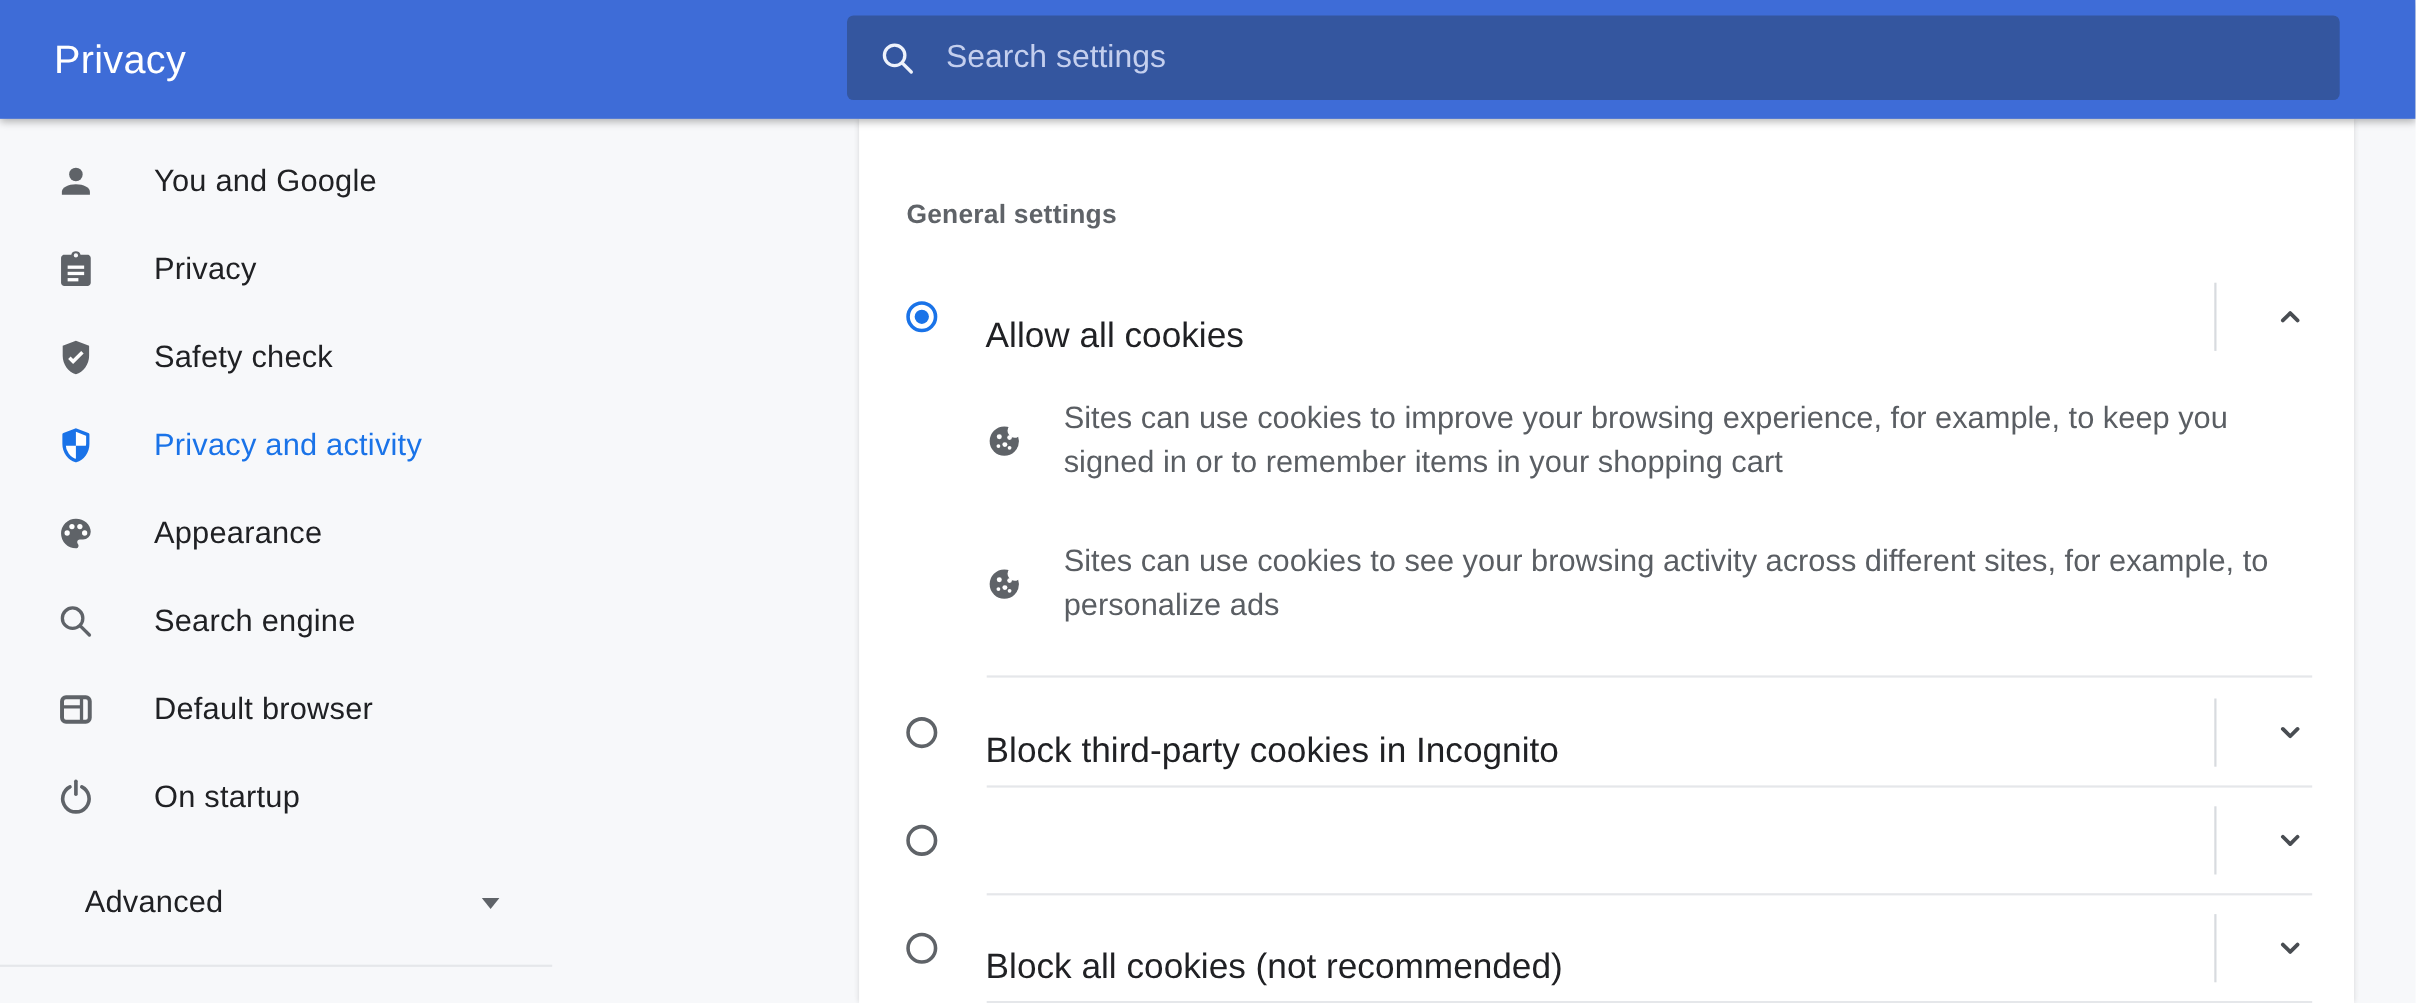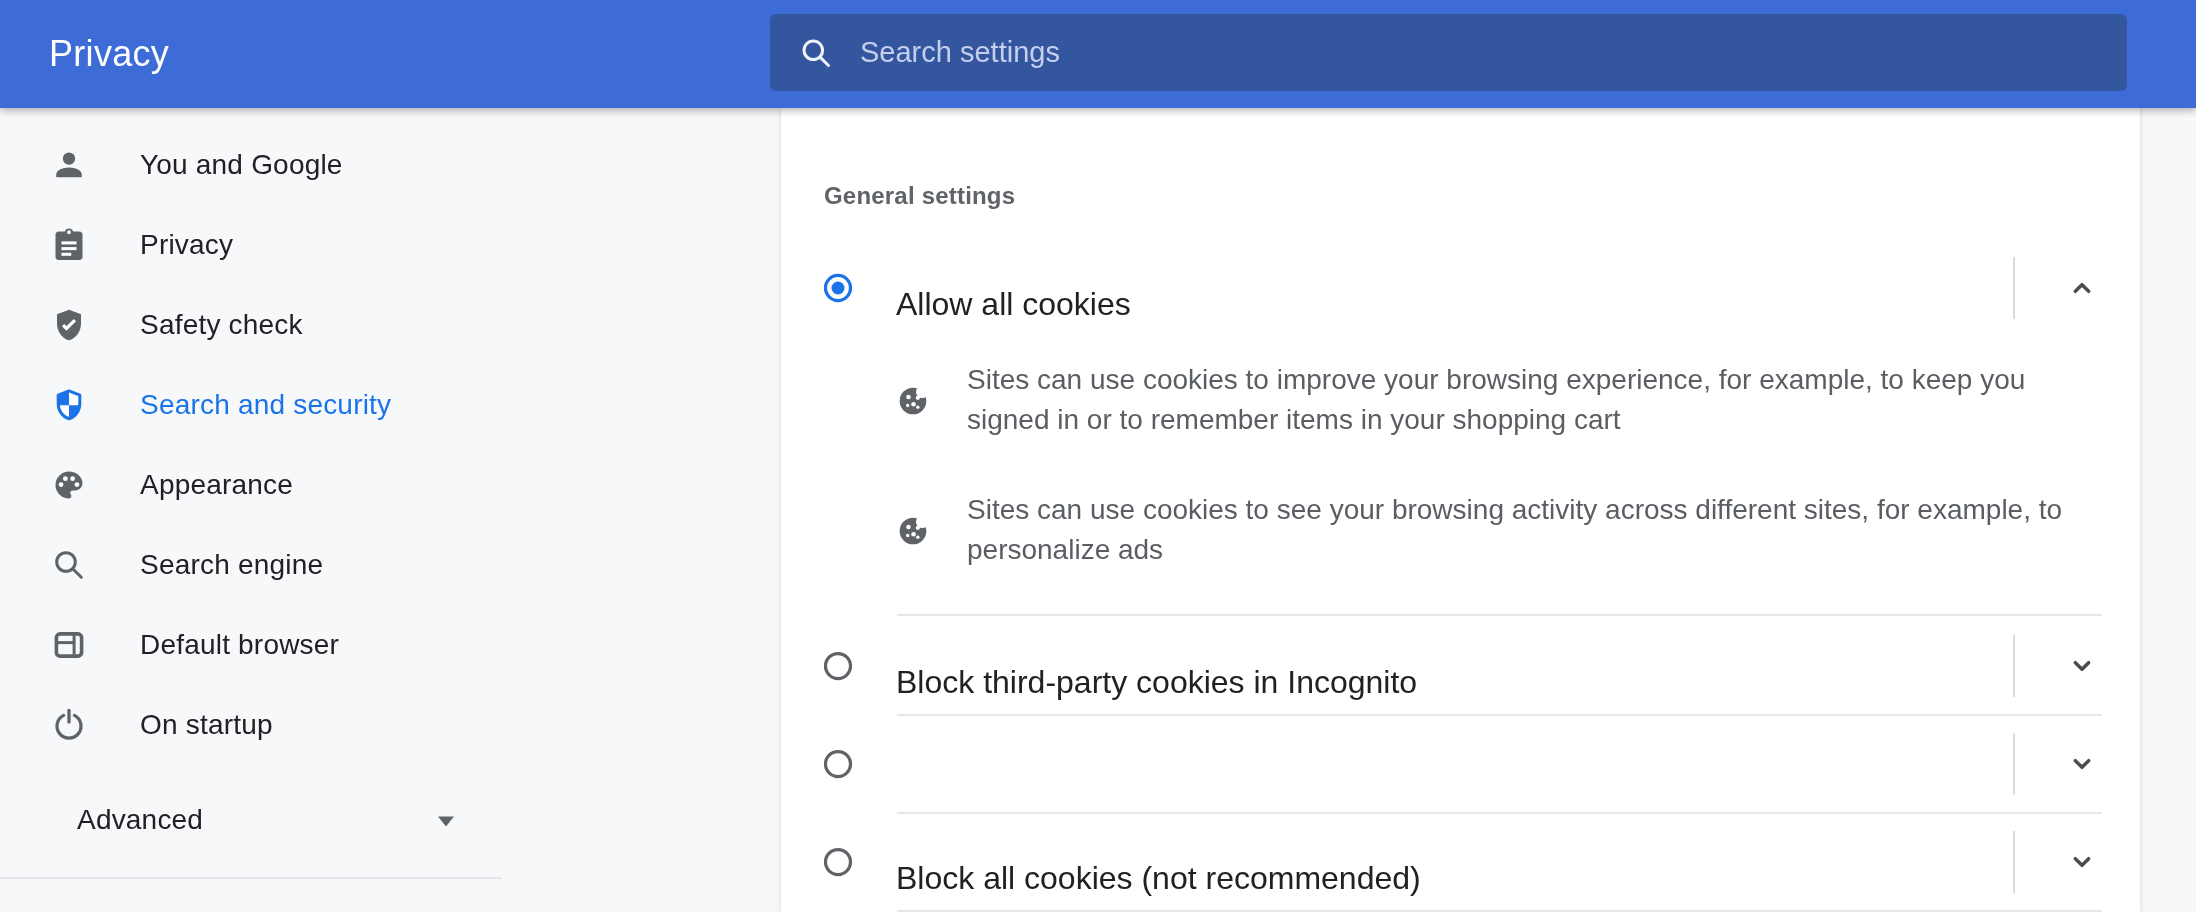--- a/index.html
+++ b/index.html
@@ -103,21 +103,21 @@
       <svg class="nicon" viewBox="0 0 24 24">
         <defs>
           <clipPath id="pshalf">
             <rect x="0" y="0" width="12" height="12.1"></rect>
             <rect x="12" y="12.1" width="12" height="12"></rect>
           </clipPath>
         </defs>
         <path fill="#fff" stroke="currentColor" stroke-width="2" stroke-linejoin="round" d="M12 2.6 4.8 5.4v5.7c0 4.6 3 8.9 7.2 10.1 4.2-1.2 7.2-5.5 7.2-10.1V5.4L12 2.6z"></path>
         <path fill="currentColor" clip-path="url(#pshalf)" d="M12 2.6 4.8 5.4v5.7c0 4.6 3 8.9 7.2 10.1 4.2-1.2 7.2-5.5 7.2-10.1V5.4L12 2.6z"></path>
       </svg>
-      <span class="nlabel">Search and security</span>
+      <span class="nlabel">Privacy and activity</span>
     </div>
 
     <div class="nav-item">
       <svg class="nicon" viewBox="0 0 24 24">
         <path fill="currentColor" d="M12 3a9 9 0 0 0 0 18c.9 0 1.6-.7 1.6-1.6 0-.4-.2-.8-.4-1.1-.3-.3-.4-.7-.4-1.1 0-.9.7-1.6 1.6-1.6h1.9A4.7 4.7 0 0 0 21 10.9C21 6.5 17 3 12 3z"></path>
         <circle cx="6.7" cy="11.7" r="1.6" fill="#fff"></circle>
         <circle cx="9.6" cy="7.8" r="1.6" fill="#fff"></circle>
         <circle cx="14.4" cy="7.8" r="1.6" fill="#fff"></circle>
         <circle cx="17.3" cy="11.7" r="1.6" fill="#fff"></circle>
       </svg>

